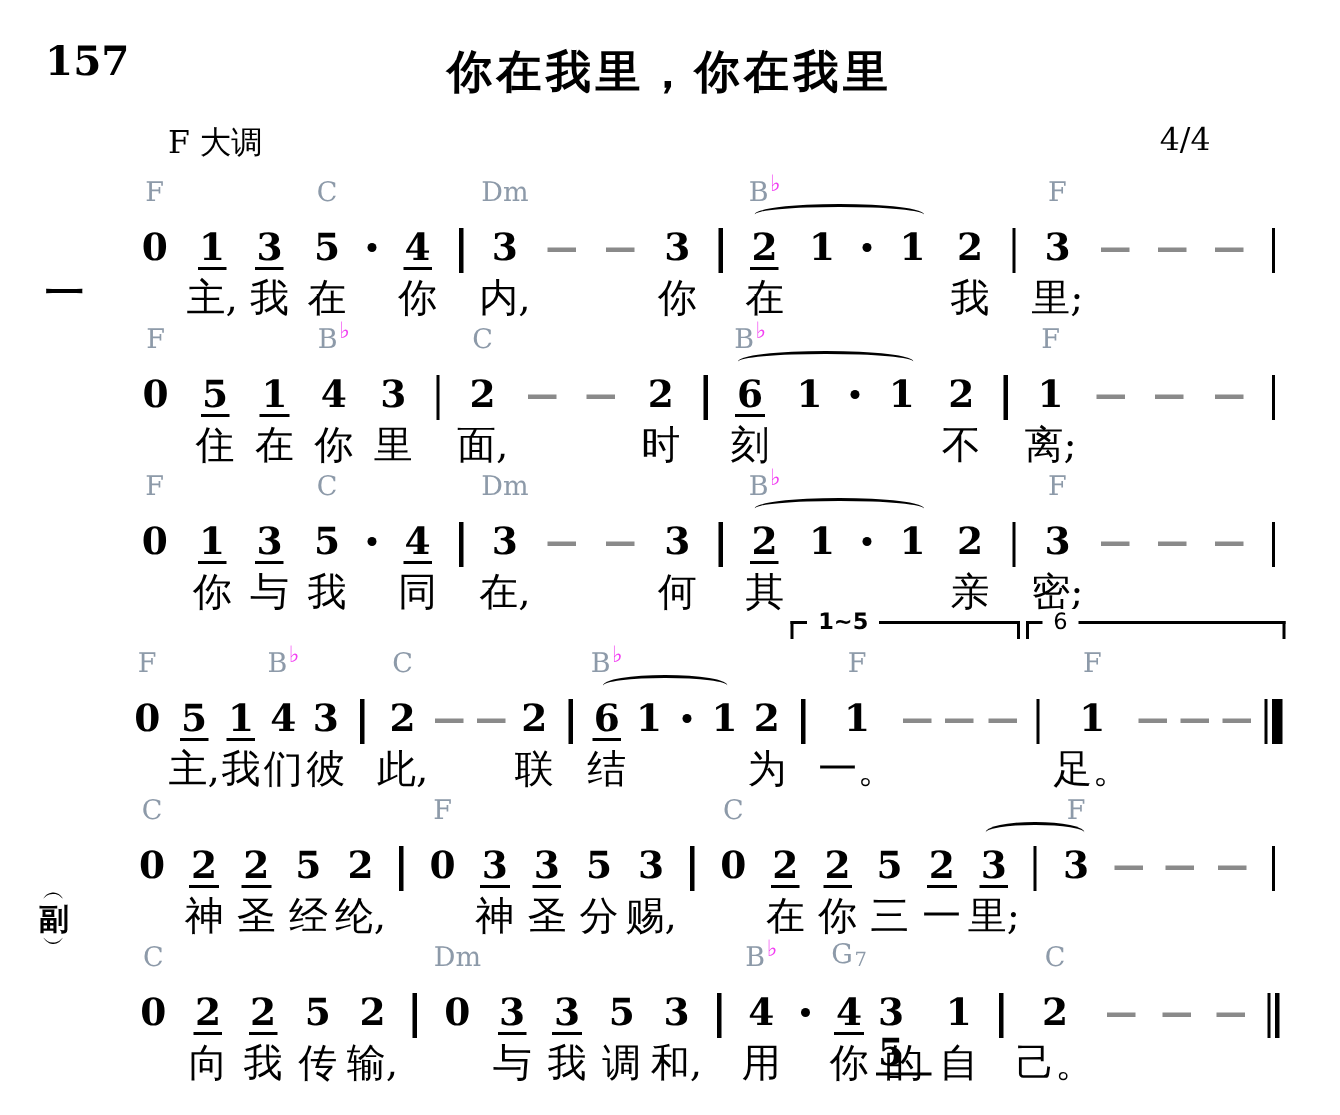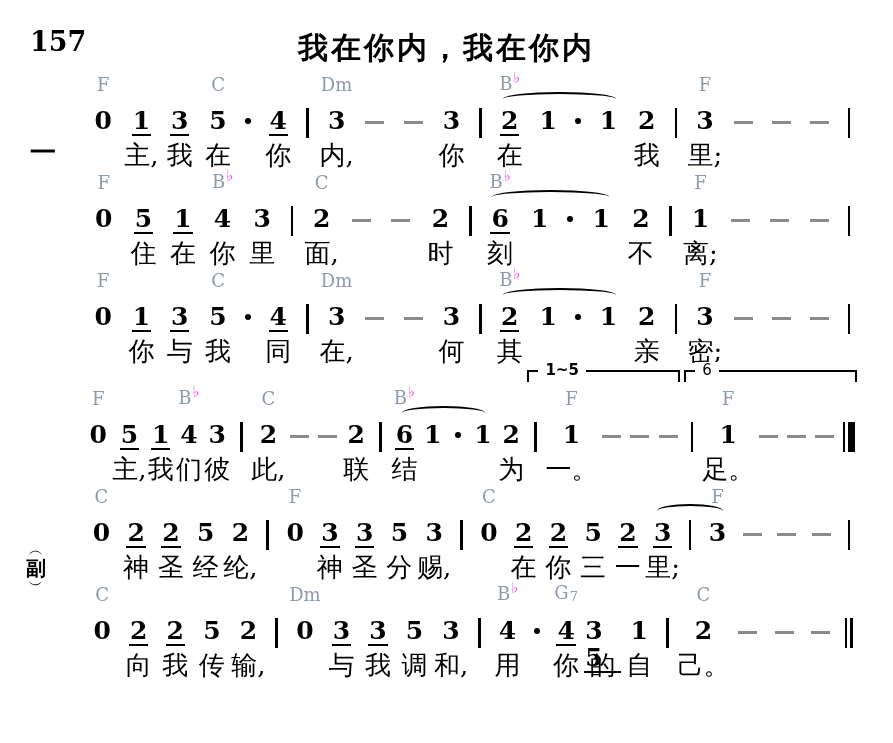--- a/index.html
+++ b/index.html
@@ -46,21 +46,25 @@
   .marker-chorus{position:absolute;left:-58px;bottom:-8px;display:flex;flex-direction:column;
                  align-items:center;line-height:14px;}
   .marker-chorus .paren{font-size:15px;line-height:11px;}
   .marker-chorus .mc-text{font-size:20px;font-weight:bold;line-height:24px;}
 </style>
 </head>
 <body>
 
 <div class="page">
   <div class="song-number">157</div>
-  <div class="title">我在你内，我在你内</div>
+  <div class="title">你在我里，你在我里</div>
+  <div class="meta">
+    <span>F 大调</span>
+    <span>4/4</span>
+  </div>
   <div class="score" id="score">
       <div class="line" style="grid-template-columns: 1fr 1fr 1fr 1fr 22px 1fr 20px 1fr 1fr 1fr 1fr 20px 1fr 1fr 22px 1fr 1fr 20px 1fr 1fr 1fr 1fr 20px;">
         <div class="tok tok-note" style="grid-column: 1;">
           <span class="digit">0</span>
         </div>
         <div class="tok tok-note" style="grid-column: 2;">
           <span class="digit u">1</span>
         </div>
         <div class="tok tok-note" style="grid-column: 3;">
           <span class="digit u">3</span>

